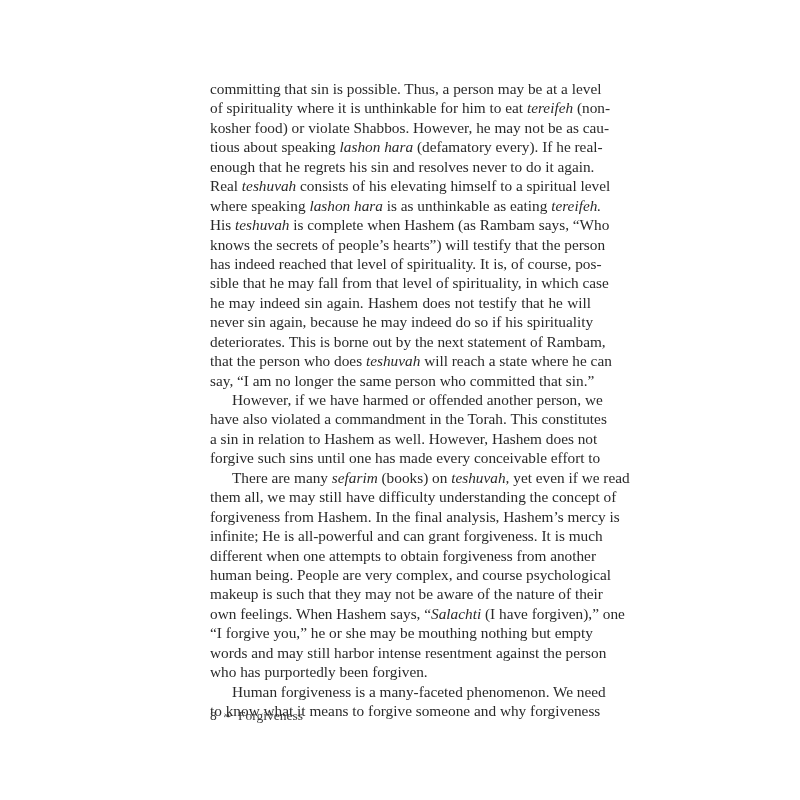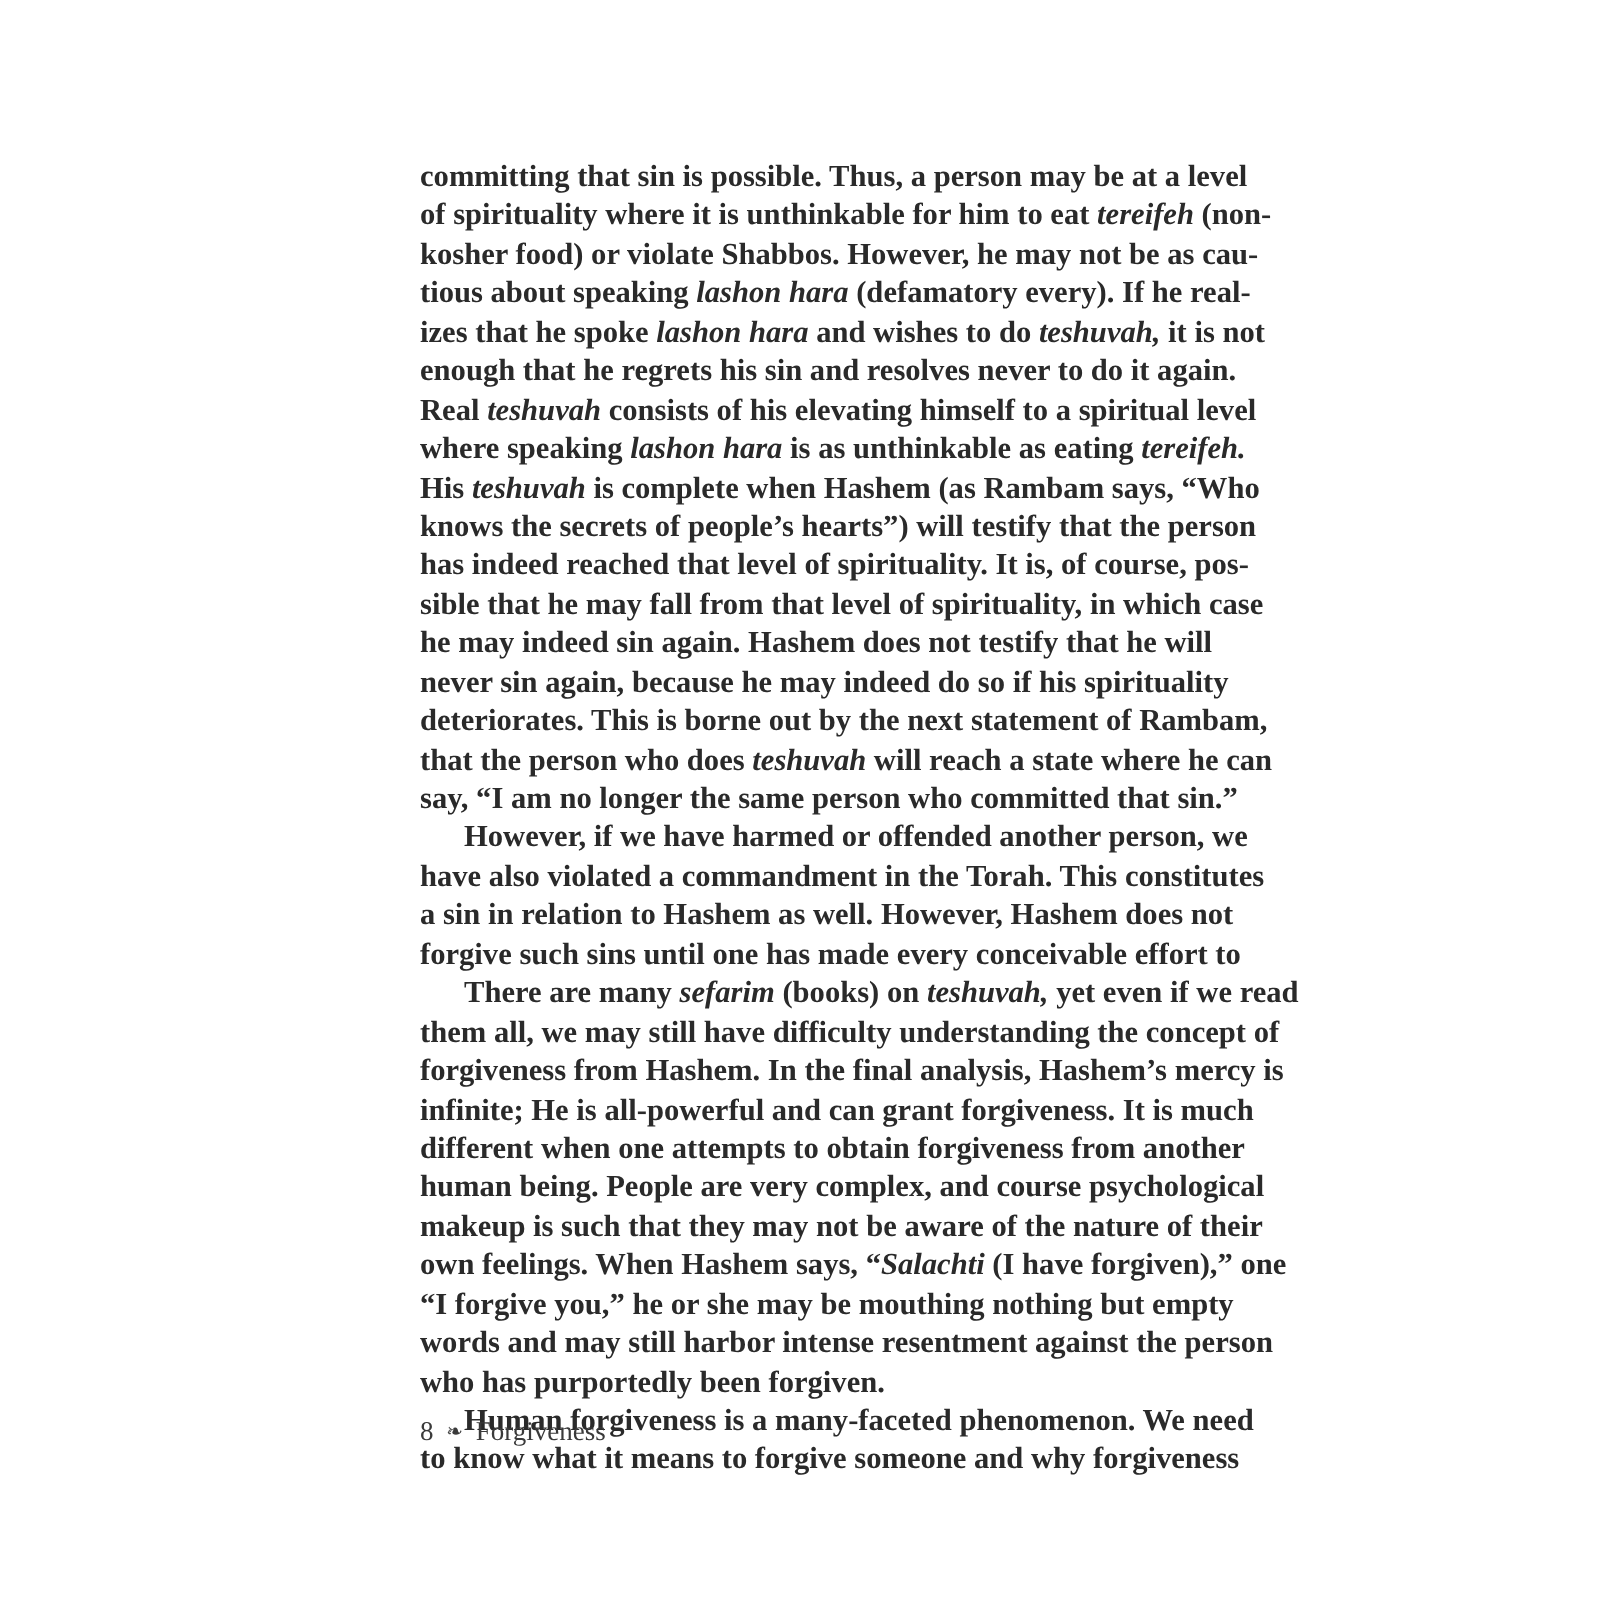--- a/index.html
+++ b/index.html
@@ -15,21 +15,20 @@
   }
   .page {
     position: absolute;
     left: 210px;
     top: 79px;
     width: 381px;
     color: #2a2a2a;
     font-family: "Liberation Serif", "DejaVu Serif", serif;
     font-size: 15.3px;
     line-height: 19.45px;
-    font-weight: bold;
   }
   .line {
     display: block;
     white-space: nowrap;
     text-align: justify;
     text-align-last: justify;
     height: 19.45px;
   }
   .line.last {
     text-align-last: left;
@@ -56,21 +55,20 @@
   i { font-style: italic; }
 </style>
 </head>
 <body>
 
 <div class="page" id="page-body">
     <span class="line"><span>committing that sin is possible. Thus, a person may be at a level</span></span>
     <span class="line"><span>of spirituality where it is unthinkable for him to eat </span><i>tereifeh</i><span> (non-</span></span>
     <span class="line"><span>kosher food) or violate Shabbos. However, he may not be as cau-</span></span>
     <span class="line"><span>tious about speaking </span><i>lashon hara</i><span> (defamatory every). If he real-</span></span>
-    <span class="line"><span>izes that he spoke </span><i>lashon hara</i><span> and wishes to do </span><i>teshuvah,</i><span> it is not</span></span>
     <span class="line"><span>enough that he regrets his sin and resolves never to do it again.</span></span>
     <span class="line"><span>Real </span><i>teshuvah</i><span> consists of his elevating himself to a spiritual level</span></span>
     <span class="line"><span>where speaking </span><i>lashon hara</i><span> is as unthinkable as eating </span><i>tereifeh.</i></span>
     <span class="line"><span>His </span><i>teshuvah</i><span> is complete when Hashem (as Rambam says, “Who</span></span>
     <span class="line"><span>knows the secrets of people’s hearts”) will testify that the person</span></span>
     <span class="line"><span>has indeed reached that level of spirituality. It is, of course, pos-</span></span>
     <span class="line"><span>sible that he may fall from that level of spirituality, in which case</span></span>
     <span class="line"><span>he may indeed sin again. Hashem does not testify that he will</span></span>
     <span class="line"><span>never sin again, because he may indeed do so if his spirituality</span></span>
     <span class="line"><span>deteriorates. This is borne out by the next statement of Rambam,</span></span>

